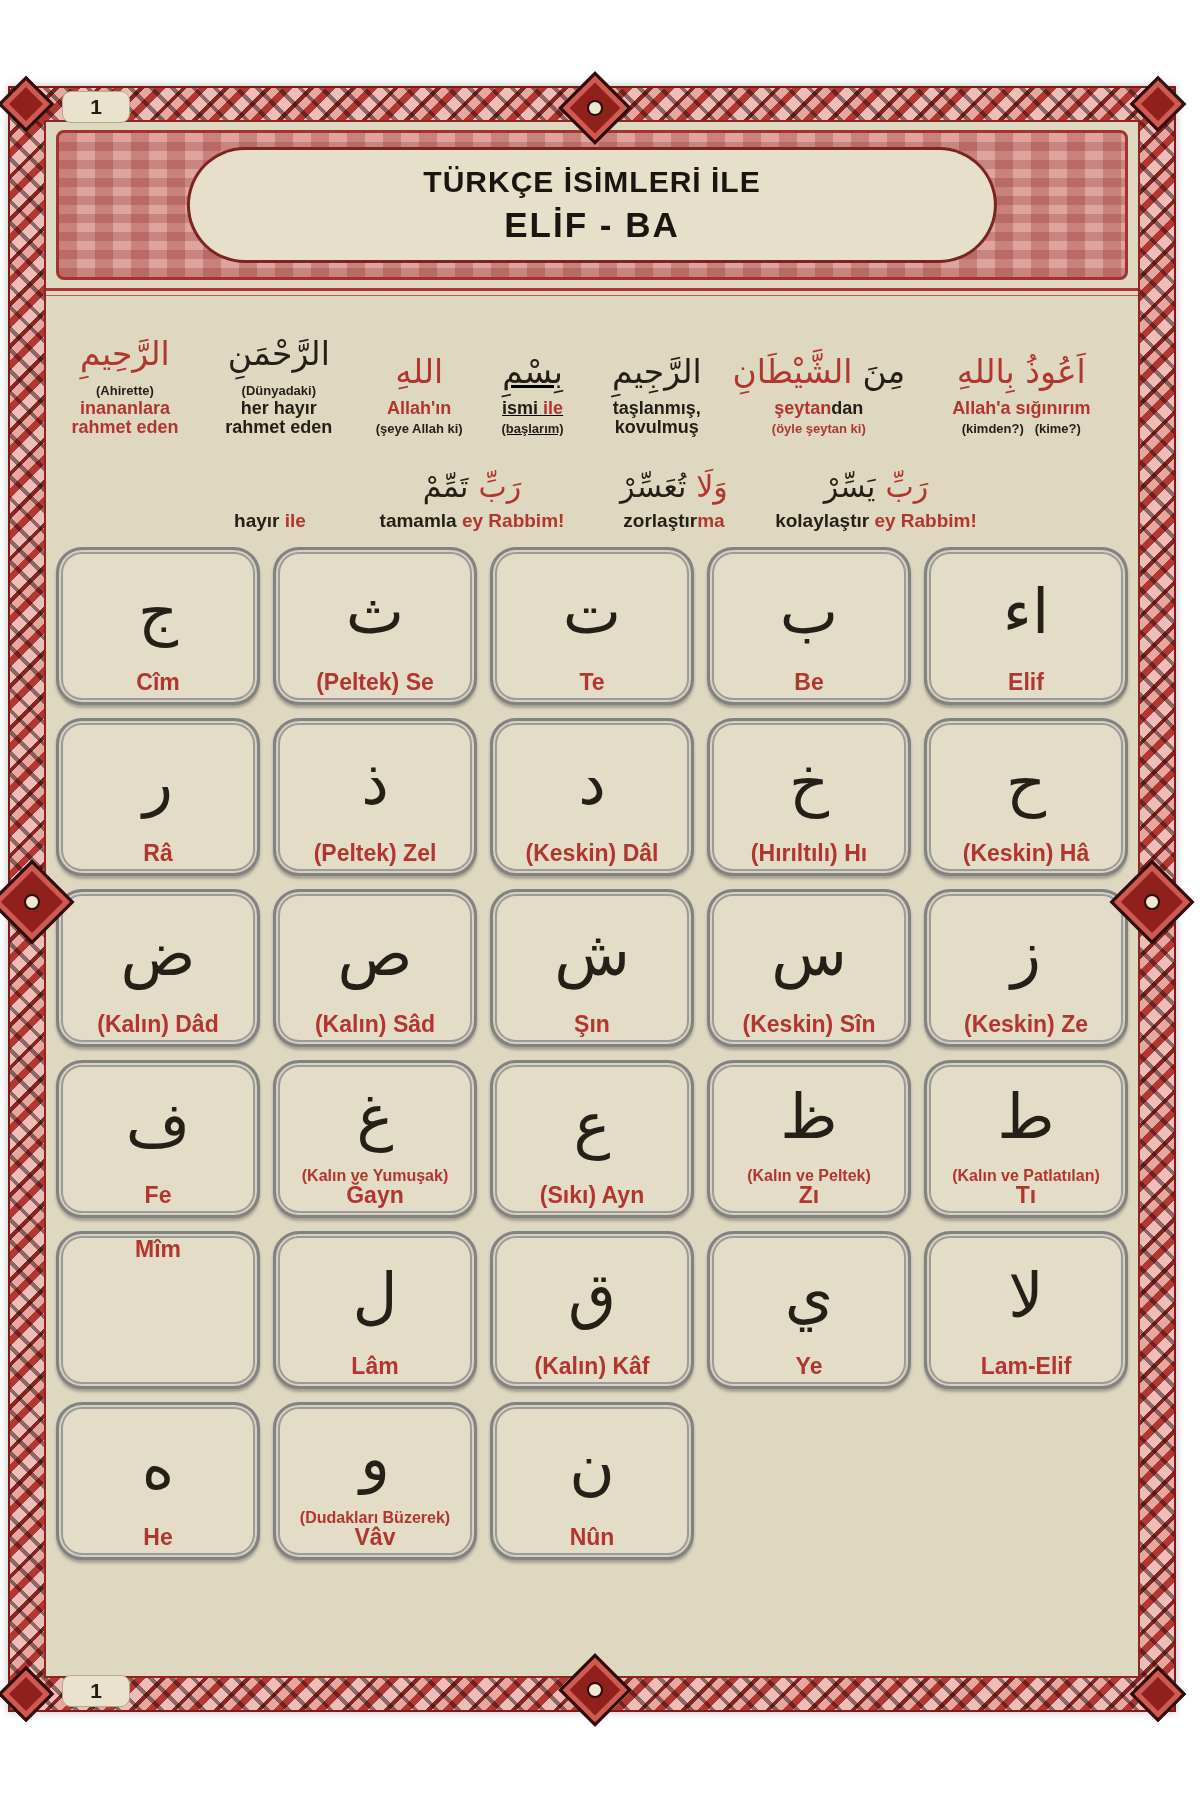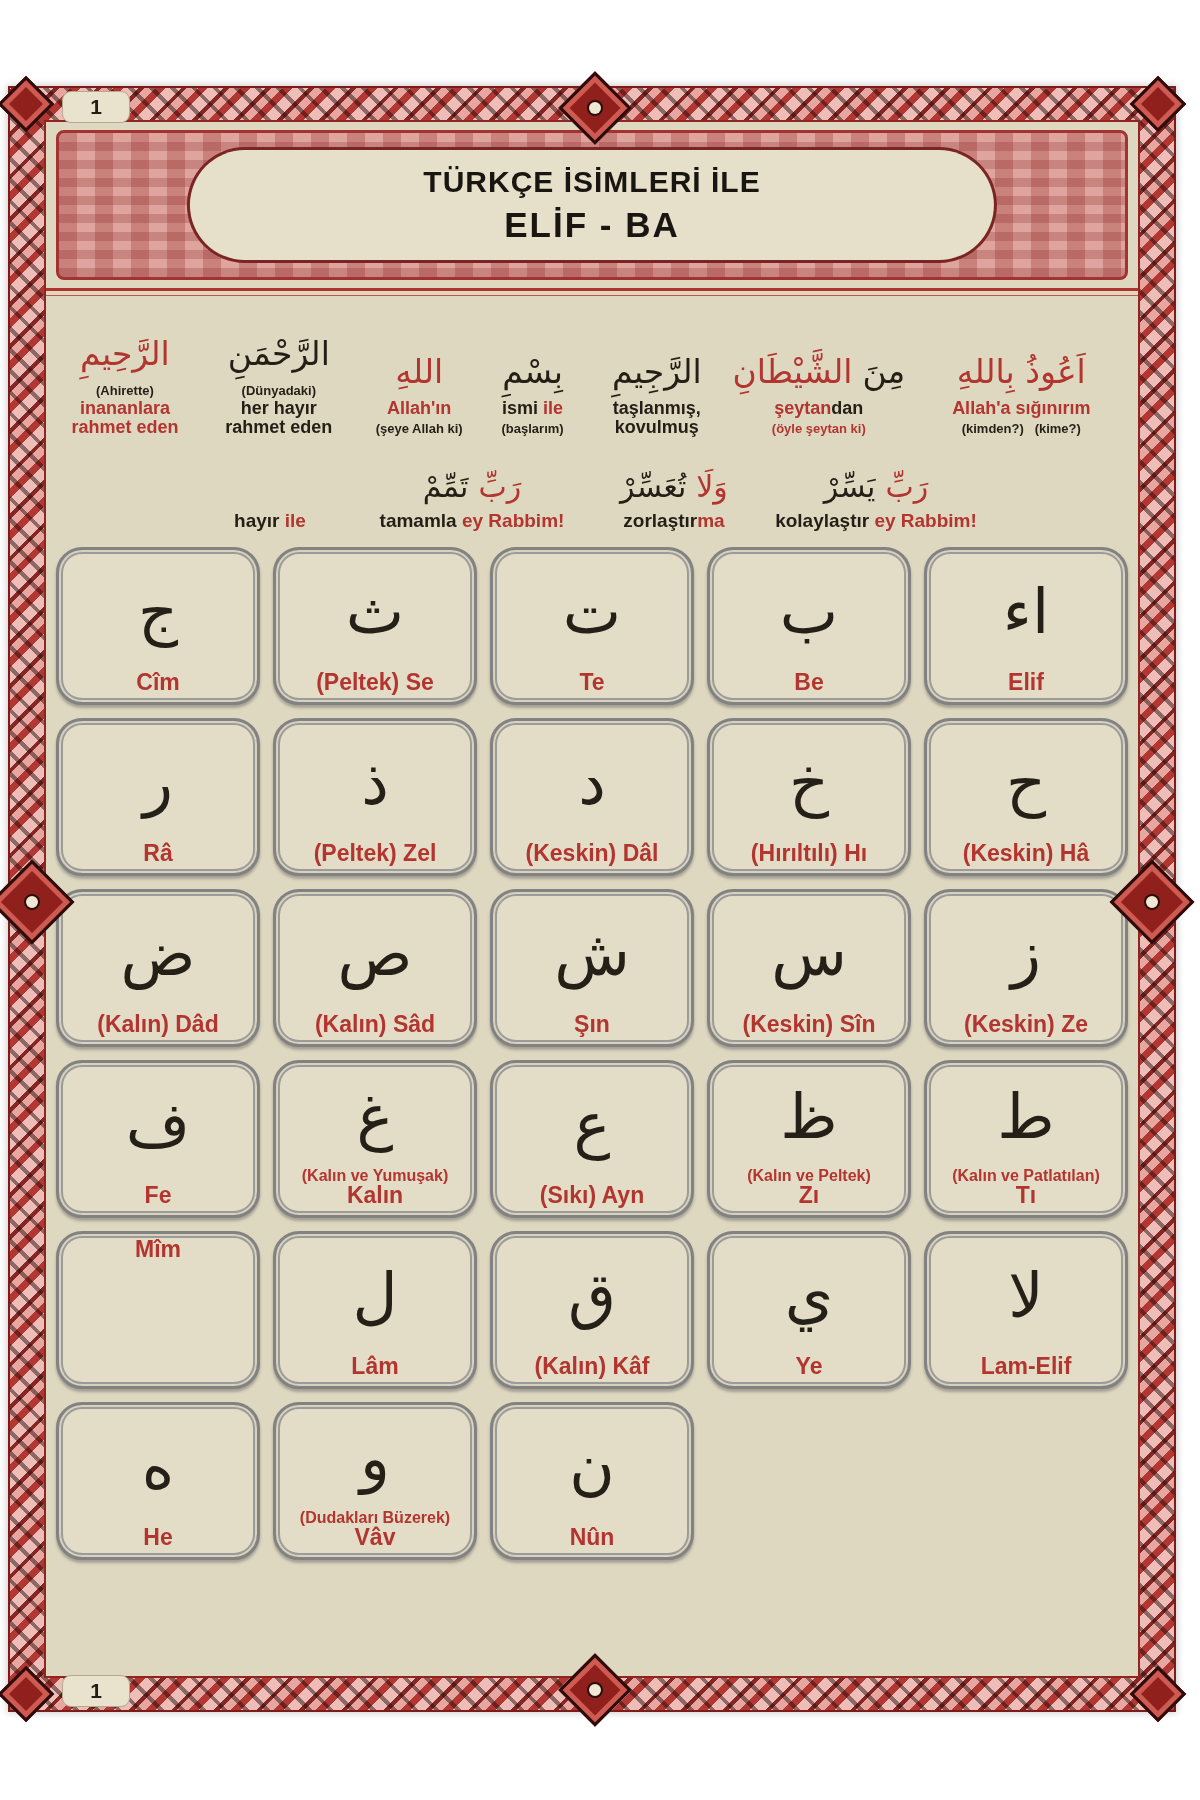--- a/index.html
+++ b/index.html
@@ -68,21 +68,21 @@
   }
   .t1{font-size:30px;font-weight:bold;color:#191510;letter-spacing:1px;}
   .t2{font-size:35px;font-weight:bold;color:#191510;letter-spacing:2px;}
   .red-rule{margin:8px 0 0;height:4px;border-top:3px solid #b03330;border-bottom:1px solid #c9544e;}
   
   .phrases{display:flex;align-items:flex-end;justify-content:center;}
   .row1{margin:10px 6px 0;}
   .row1 .pcol:nth-child(1){width:13.5%;}
   .row1 .pcol:nth-child(2){width:15%;}
   .row1 .pcol:nth-child(3){width:11%;}
-  .row1 .pcol:nth-child(4){width:10%;}
+  .row1 .pcol:nth-child(4){width:10%;text-decoration:underline;}
   .row1 .pcol:nth-child(5){width:13%;}
   .row1 .pcol:nth-child(6){width:17%;}
   .row1 .pcol:nth-child(7){width:20.5%;}
   .row2{margin:6px 0 0 12%;width:74%;}
   .row2 .pcol:nth-child(1){width:23%;}
   .row2 .pcol:nth-child(2){width:27%;}
   .row2 .pcol:nth-child(3){width:23%;}
   .row2 .pcol:nth-child(4){width:27%;}
   .pcol{display:flex;flex-direction:column;justify-content:flex-end;}
   .ar{
@@ -352,21 +352,21 @@
         <div class="card">
           <div class="letter">ف</div>
           <div class="name">
             <span>Fe</span>
           </div>
         </div>
         <div class="card">
           <div class="letter">غ</div>
           <div class="name">
             <span class="small">(Kalın ve Yumuşak)</span>
-            <span>Kalın</span>
+            <span>Ğayn</span>
           </div>
         </div>
         <div class="card">
           <div class="letter">ع</div>
           <div class="name">
             <span>(Sıkı) Ayn</span>
           </div>
         </div>
         <div class="card">
           <div class="letter">ظ</div>

